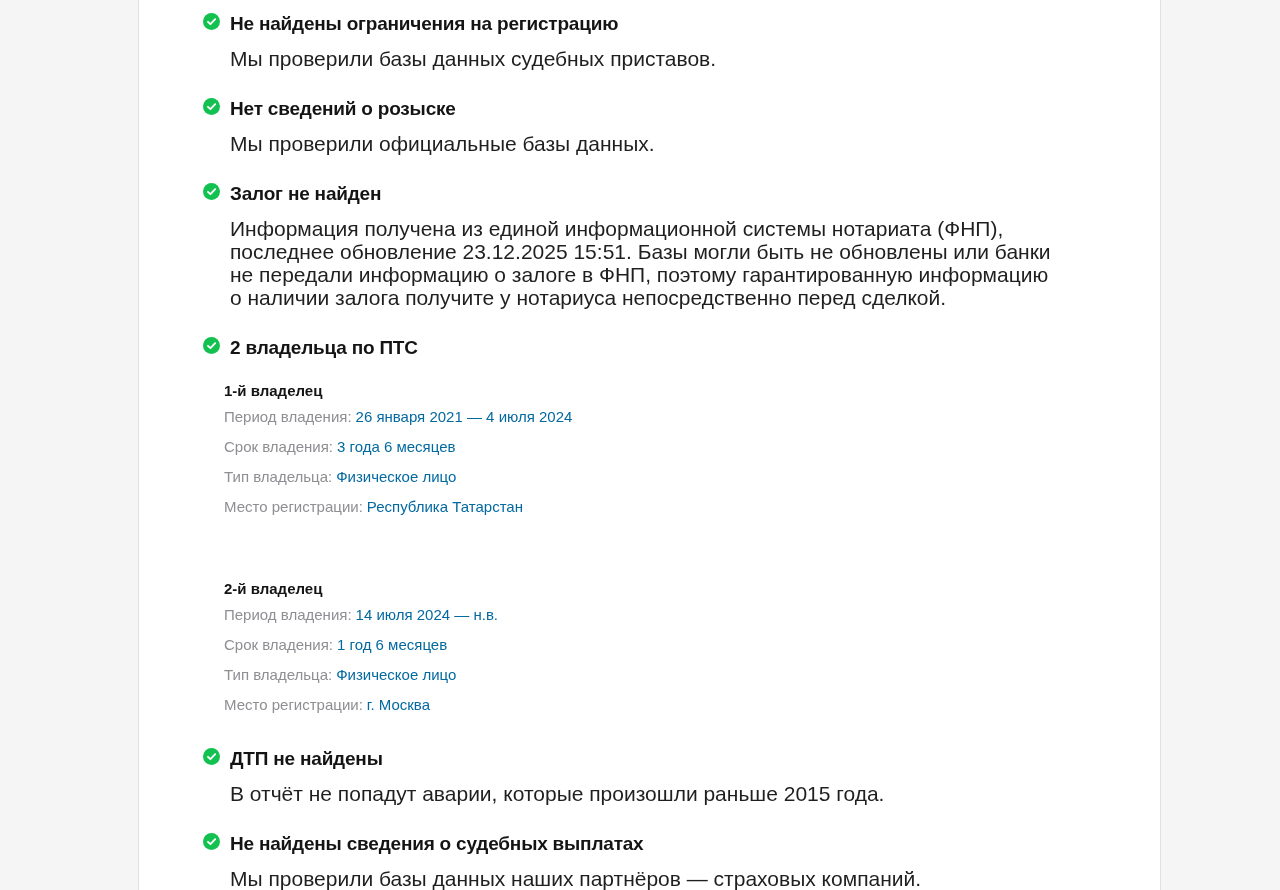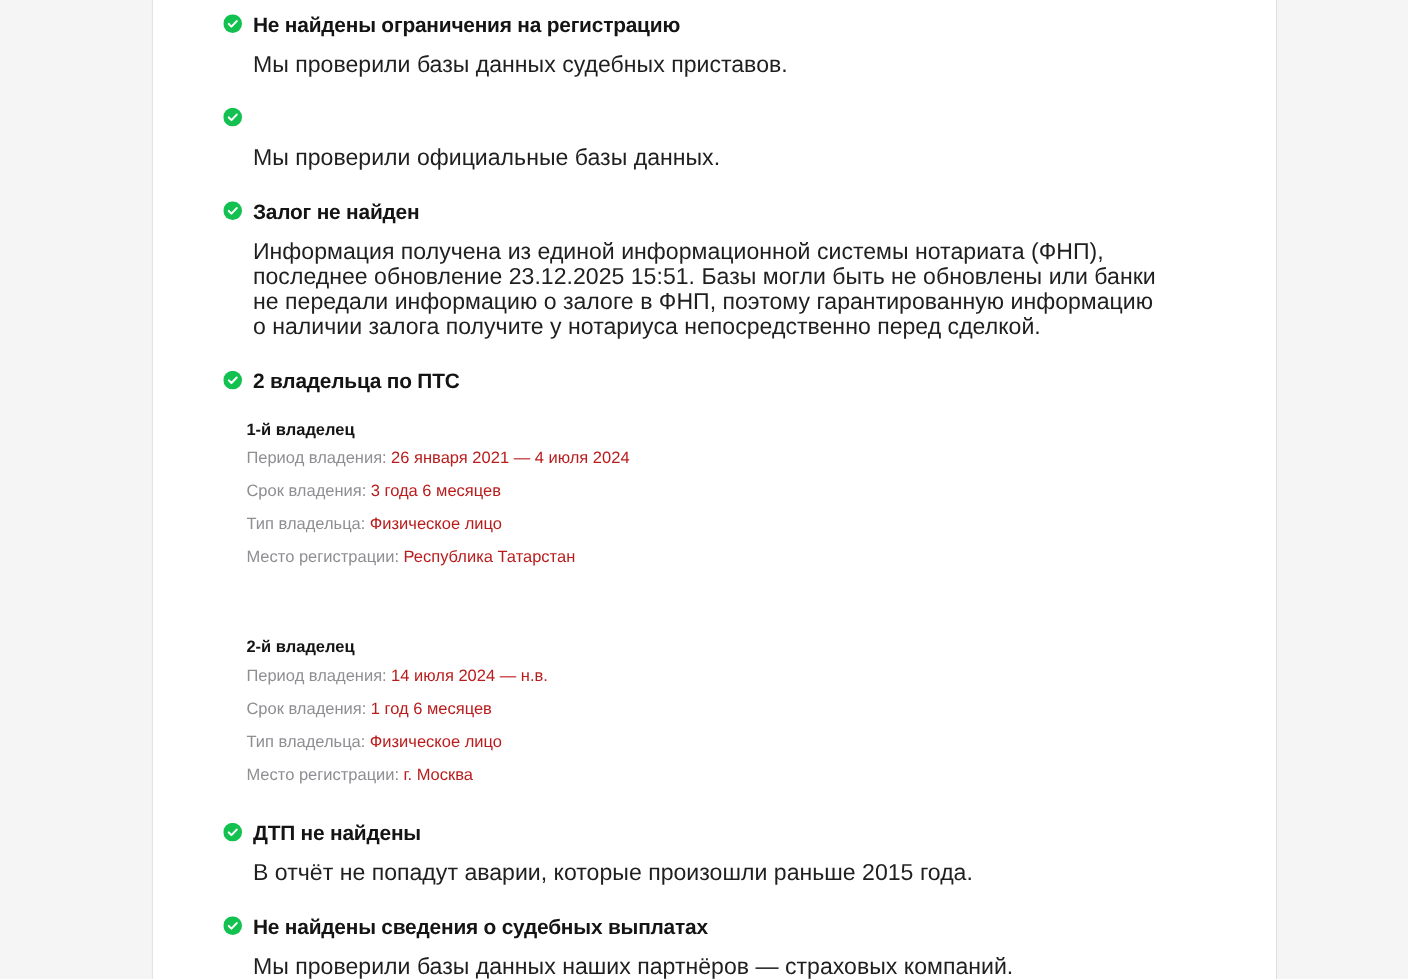--- a/index.html
+++ b/index.html
@@ -61,21 +61,21 @@
     color: #141414;
     line-height: 23px;
   }
   .owner-row {
     font-size: 15px;
     line-height: 30px;
     color: #1f1f1f;
     white-space: nowrap;
   }
   .owner-label { color: #8e8e93; margin-right: 4px; }
-  .owner-value { color: #b91c1c; }
+  .owner-value { color: #0369a1; }
 </style>
 </head>
 <body>
 
 <div class="page">
   <main class="card">
 
     <section class="check-section">
       <div class="sec-head">
         <span class="check-icon">
@@ -90,20 +90,21 @@
     </section>
 
     <section class="check-section">
       <div class="sec-head">
         <span class="check-icon">
           <svg viewBox="0 0 17 17" width="17" height="17">
               <circle cx="8.5" cy="8.5" r="8.5" style="fill:var(--green,#12c14f)"></circle>
               <path d="M5 8.8l2.4 2.4 4.8-5" stroke="#ffffff" stroke-width="1.9" fill="none" stroke-linecap="round" stroke-linejoin="round"></path>
             </svg>
         </span>
+        <h2 class="sec-title">Нет сведений о розыске</h2>
       </div>
       <p class="sec-body">Мы проверили официальные базы данных.</p>
     </section>
 
     <section class="check-section">
       <div class="sec-head">
         <span class="check-icon">
           <svg viewBox="0 0 17 17" width="17" height="17">
               <circle cx="8.5" cy="8.5" r="8.5" style="fill:var(--green,#12c14f)"></circle>
               <path d="M5 8.8l2.4 2.4 4.8-5" stroke="#ffffff" stroke-width="1.9" fill="none" stroke-linecap="round" stroke-linejoin="round"></path>

